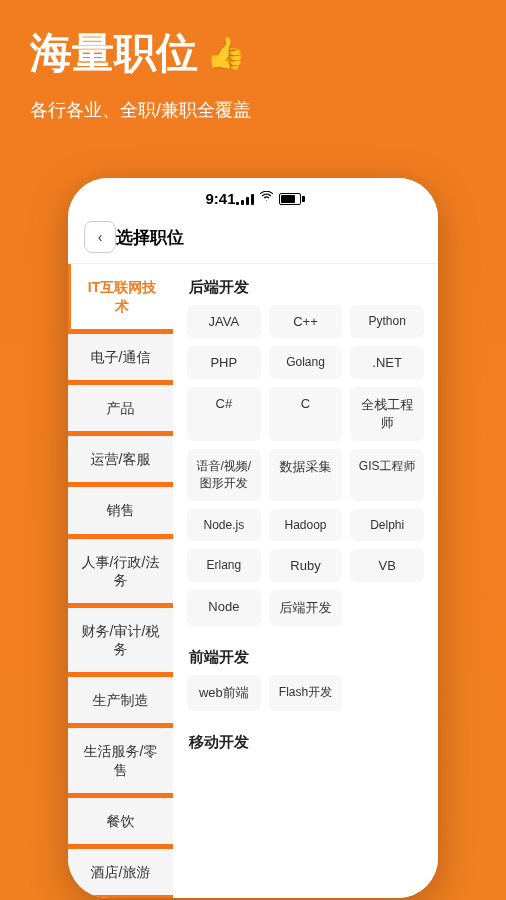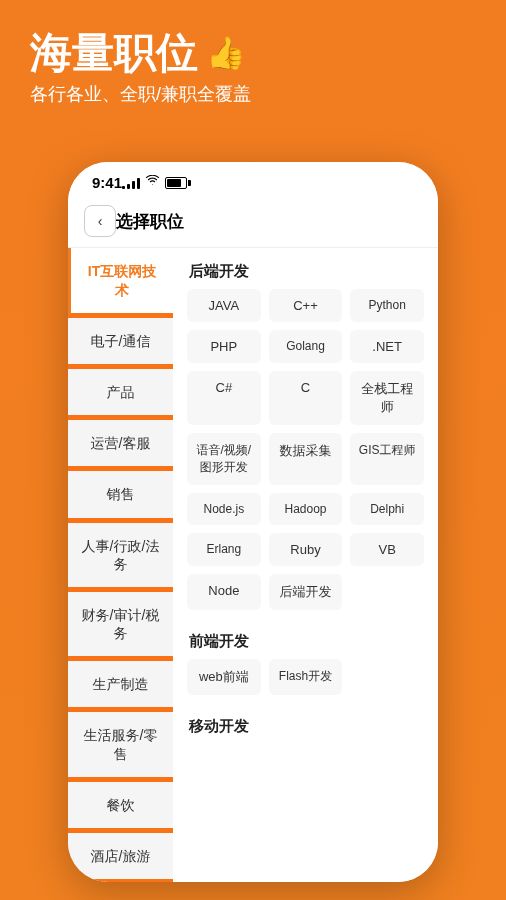--- a/index.html
+++ b/index.html
@@ -38,41 +38,41 @@
       align-items: center;
       gap: 8px;
       line-height: 1.2;
     }
     .hero-thumb {
       font-size: 32px;
     }
     .hero-subtitle {
       font-size: 18px;
       color: white;
-      margin-top: 4px;
+      margin-top: 20px;
       font-weight: 400;
     }
 
     
     .phone {
       width: 370px;
       height: 720px;
       background: white;
       border-radius: 40px;
       overflow: hidden;
       box-shadow: 0 10px 40px rgba(0,0,0,0.25);
       position: relative;
       display: flex;
       flex-direction: column;
     }
 
     
     .status-bar {
       display: flex;
-      justify-content: flex-start;
+      justify-content: center;
       align-items: center;
       padding: 12px 24px 6px 24px;
       background: white;
       flex-shrink: 0;
     }
     .status-time {
       font-size: 15px;
       font-weight: 600;
       color: #000;
     }

